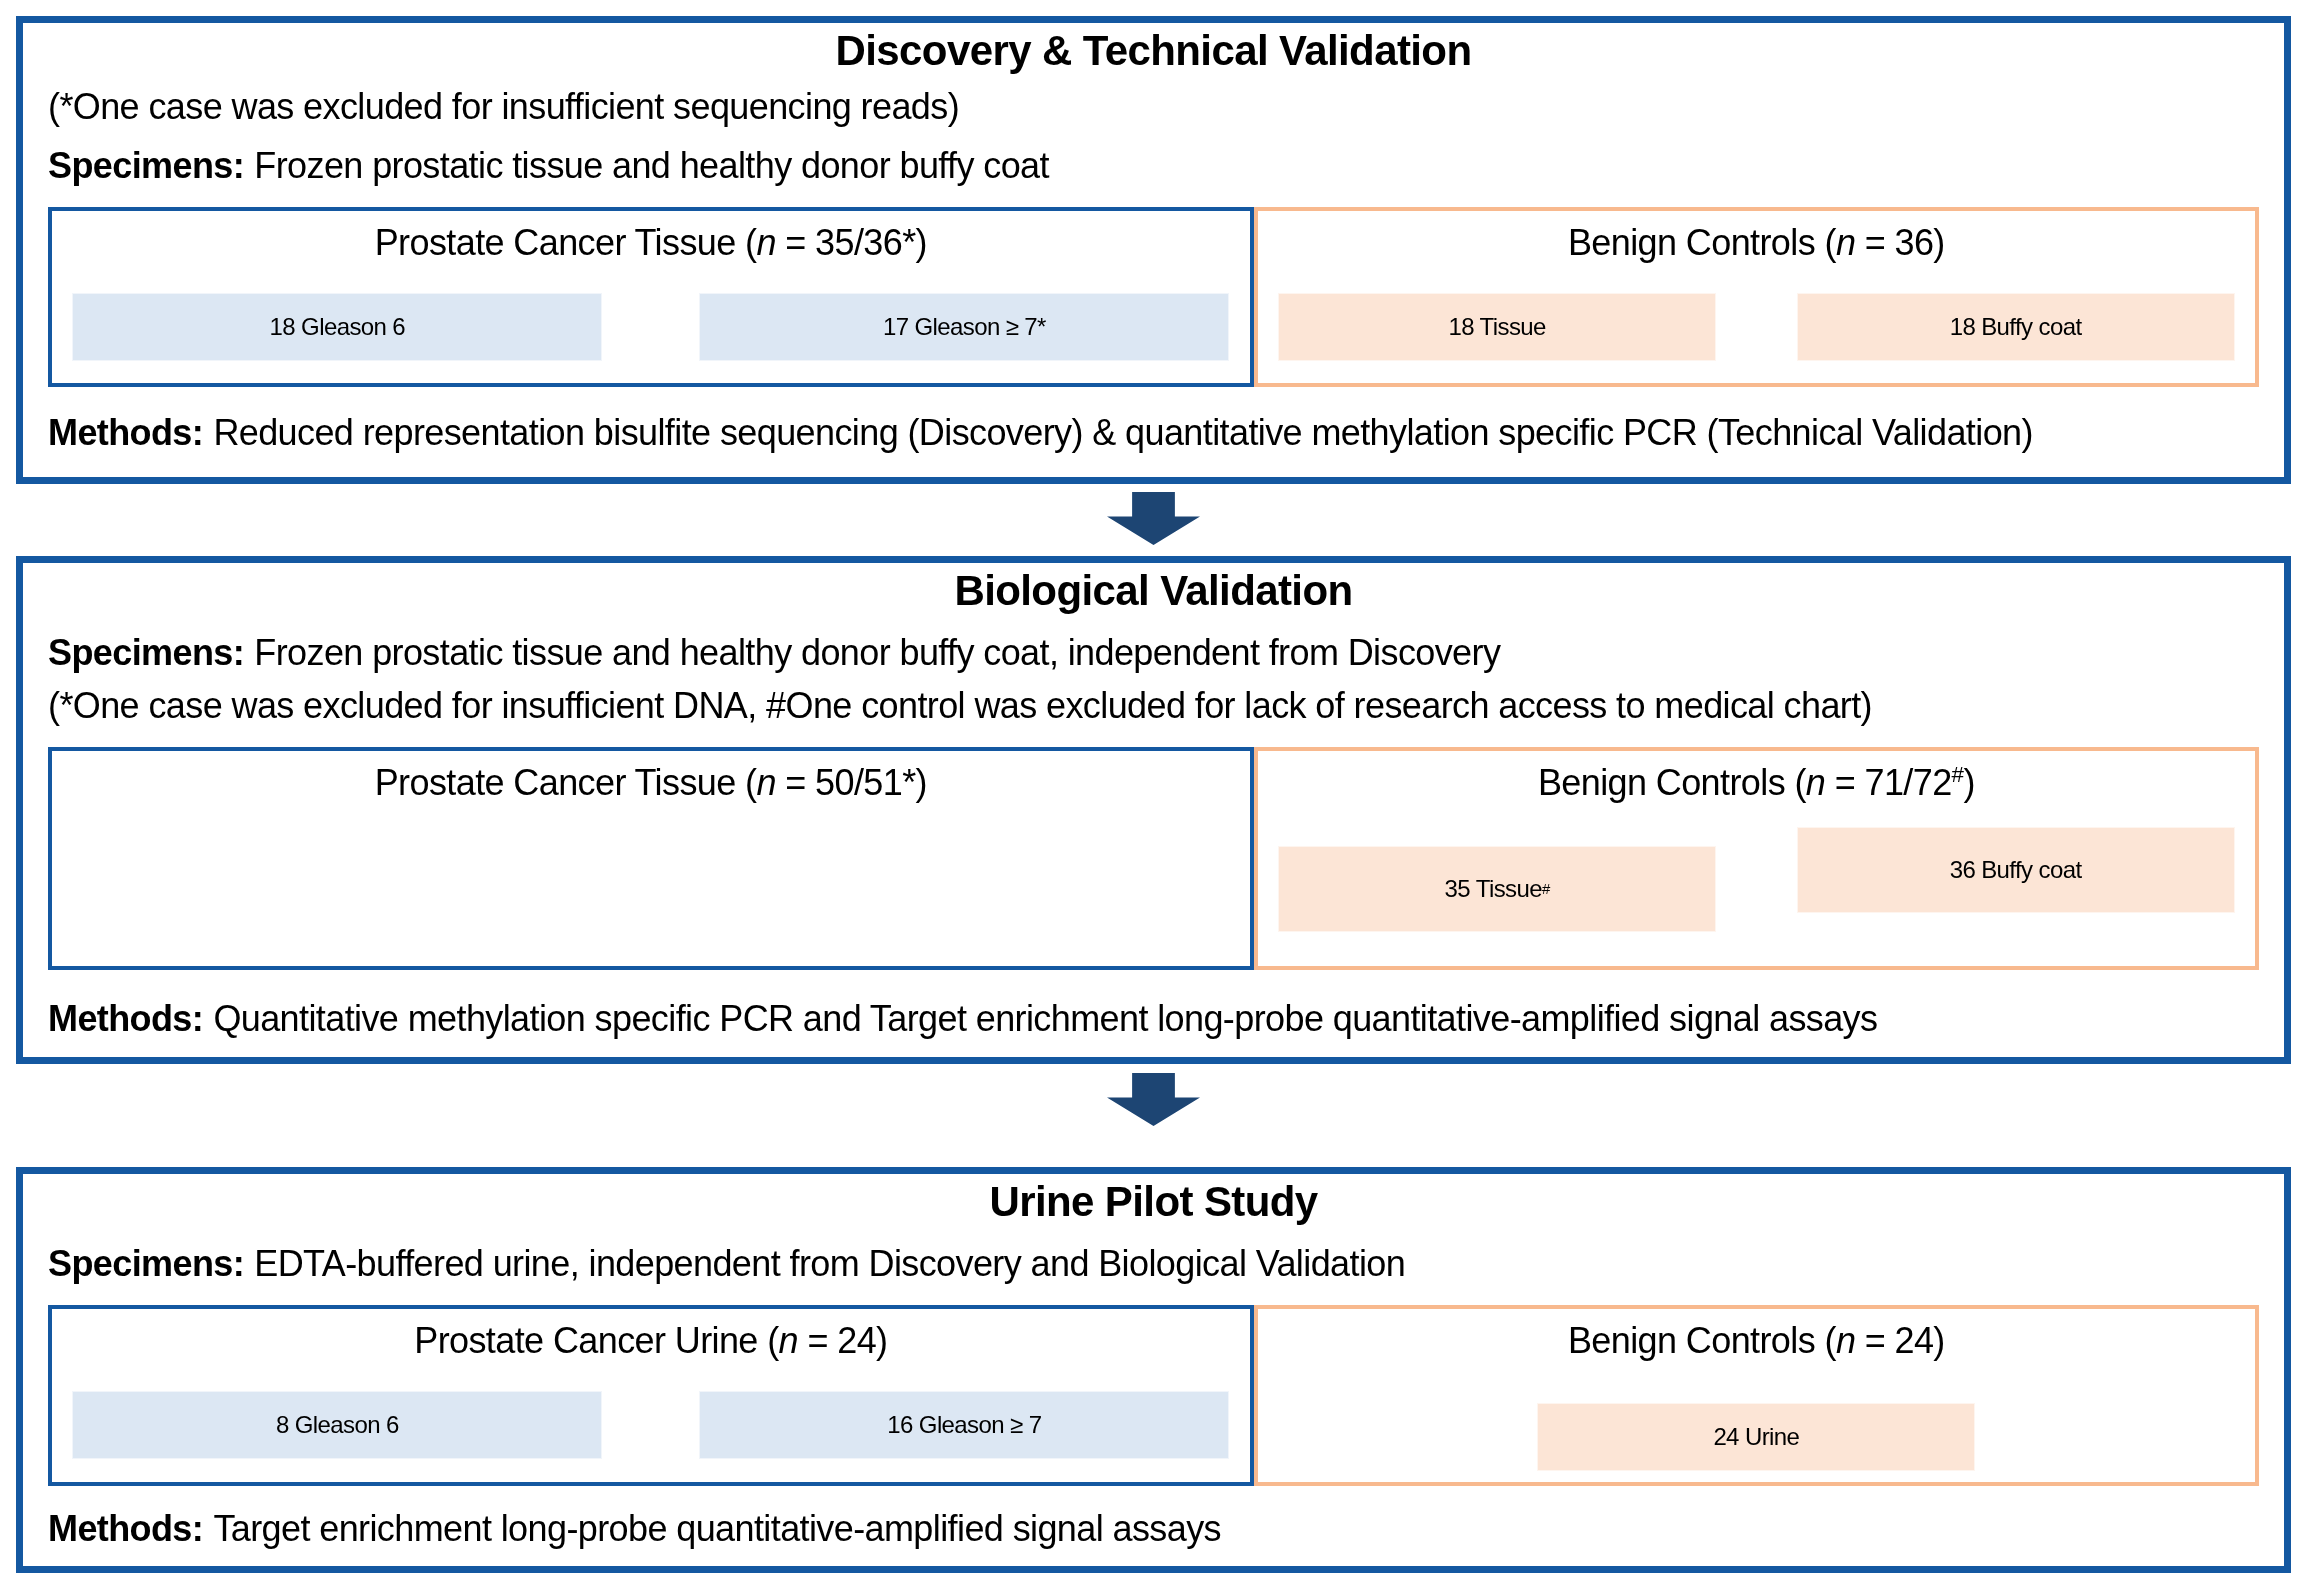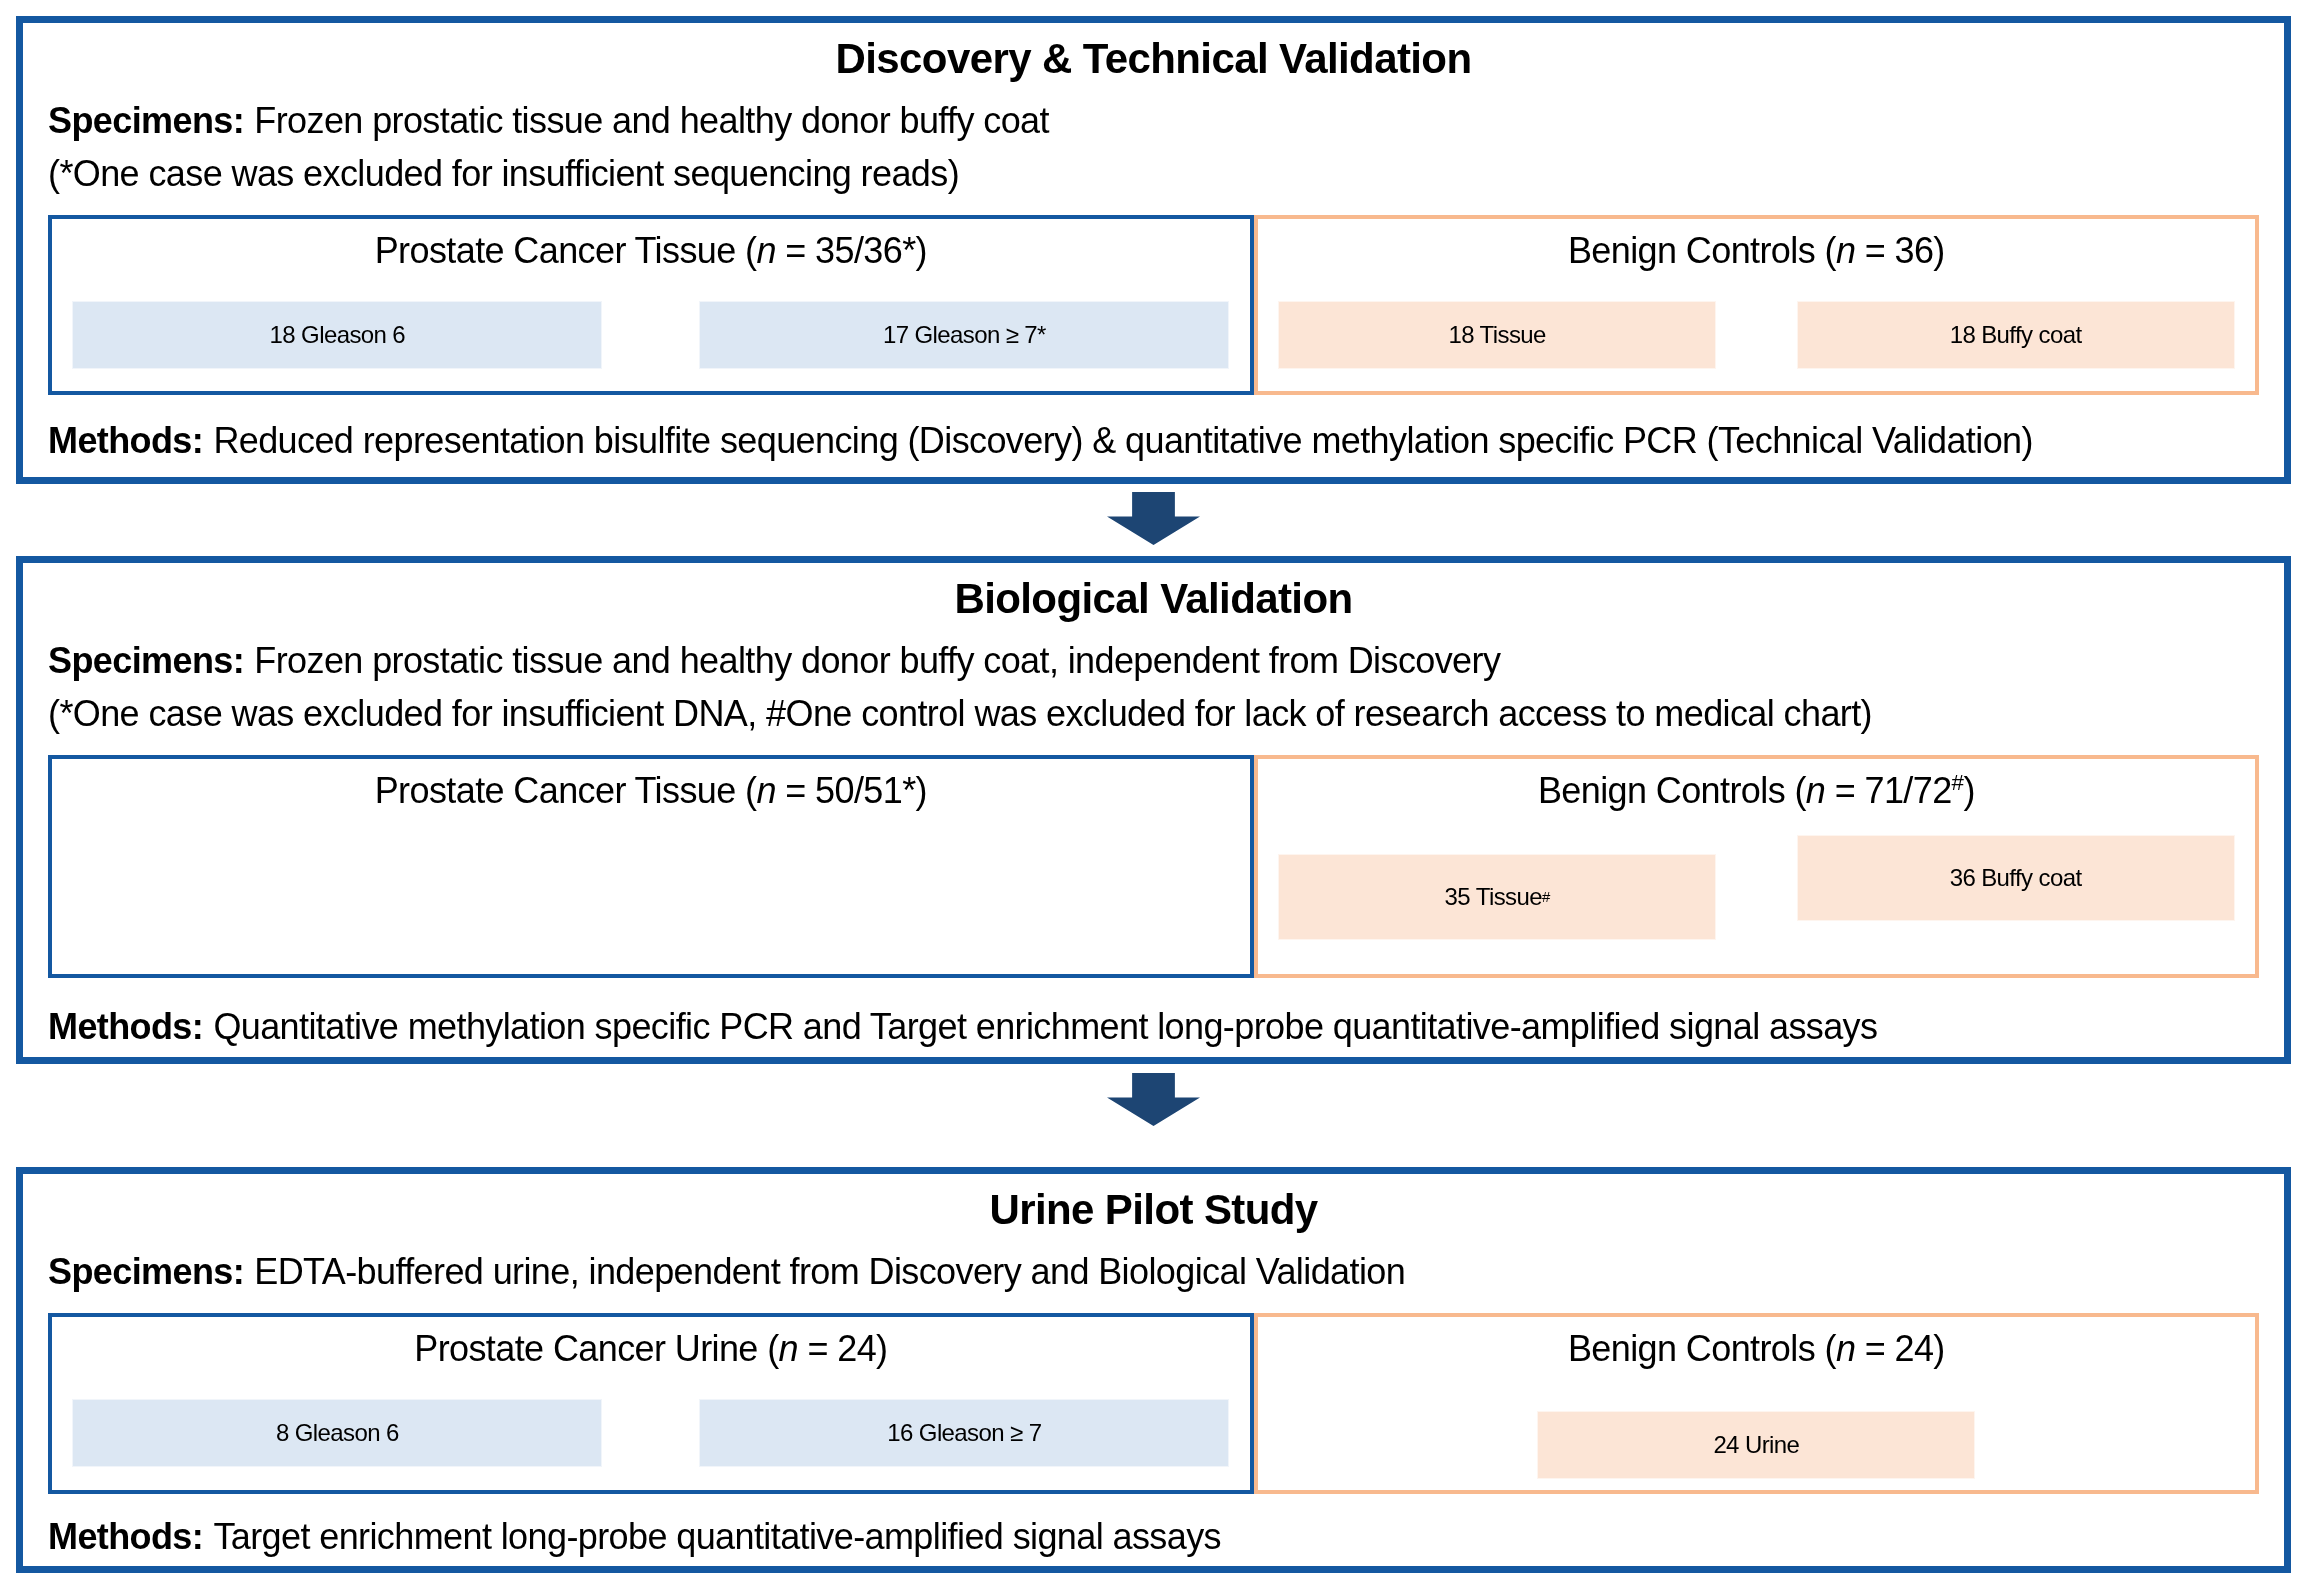--- a/index.html
+++ b/index.html
@@ -12,21 +12,21 @@
     overflow:hidden;
   }
 
   .panel {
     position:absolute;
     left:16px;
     width:2275px;
     box-sizing:border-box;
     border:7.4px solid #1458A1;
     background:#ffffff;
-    padding:8px 25px;
+    padding:0 25px;
   }
   #panel-1 { top:16px;   height:468px; }
   #panel-2 { top:556px;  height:508px; }
   #panel-3 { top:1167px; height:406px; }
 
   .panel-title {
     font-size:42px;
     font-weight:bold;
     text-align:center;
     letter-spacing:-0.6px;
@@ -105,24 +105,24 @@
   #arrow-1 { top:492px; }
   #arrow-2 { top:1073px; }
 </style>
 </head>
 <body>
 
 <div>
 
   <div class="panel" id="panel-1">
     <div class="panel-title">Discovery &amp; Technical Validation</div>
+    <div class="line footnote-line">(*One case was excluded for insufficient sequencing reads)</div>
     <div class="line">
       <span class="label">Specimens:</span><span>Frozen prostatic tissue and healthy donor buffy coat</span>
     </div>
-    <div class="line footnote-line">(*One case was excluded for insufficient sequencing reads)</div>
 
     <div class="boxes-row">
       <div class="sub-box cases-box">
         <div class="sub-title"><span>Prostate Cancer Tissue (</span><span class="it">n</span><span> = 35/36*)</span></div>
         <div class="chip-row">
           <div class="chip">
               <span>18 Gleason 6</span>
             </div>
           <div class="chip">
               <span>17 Gleason ≥ 7*</span>

